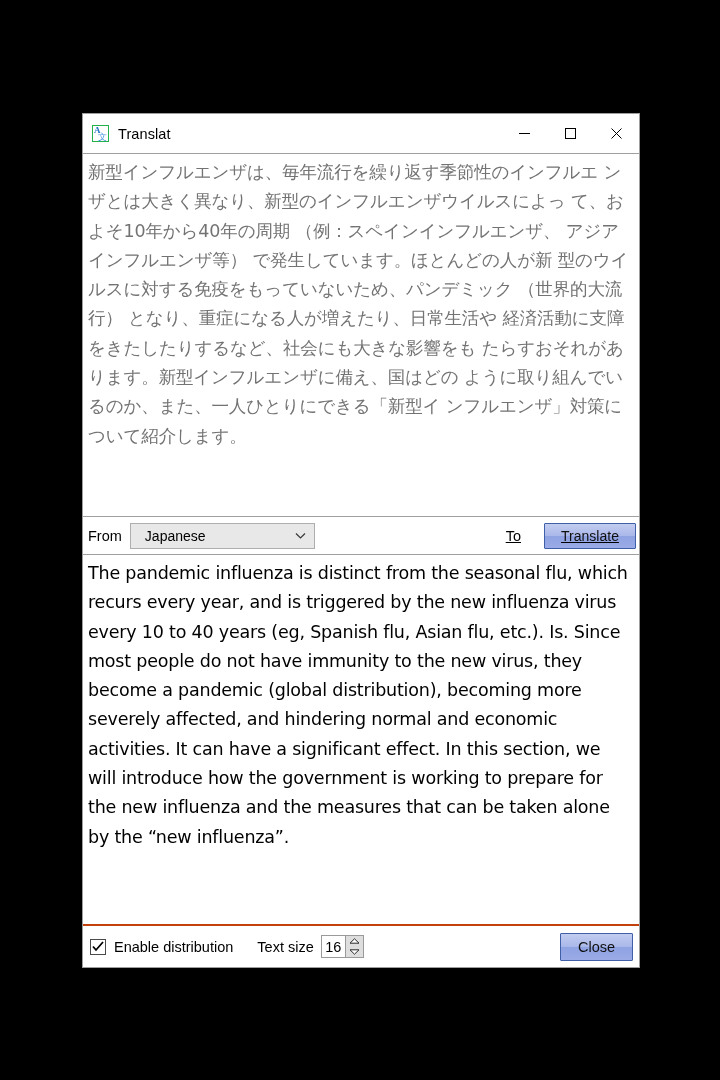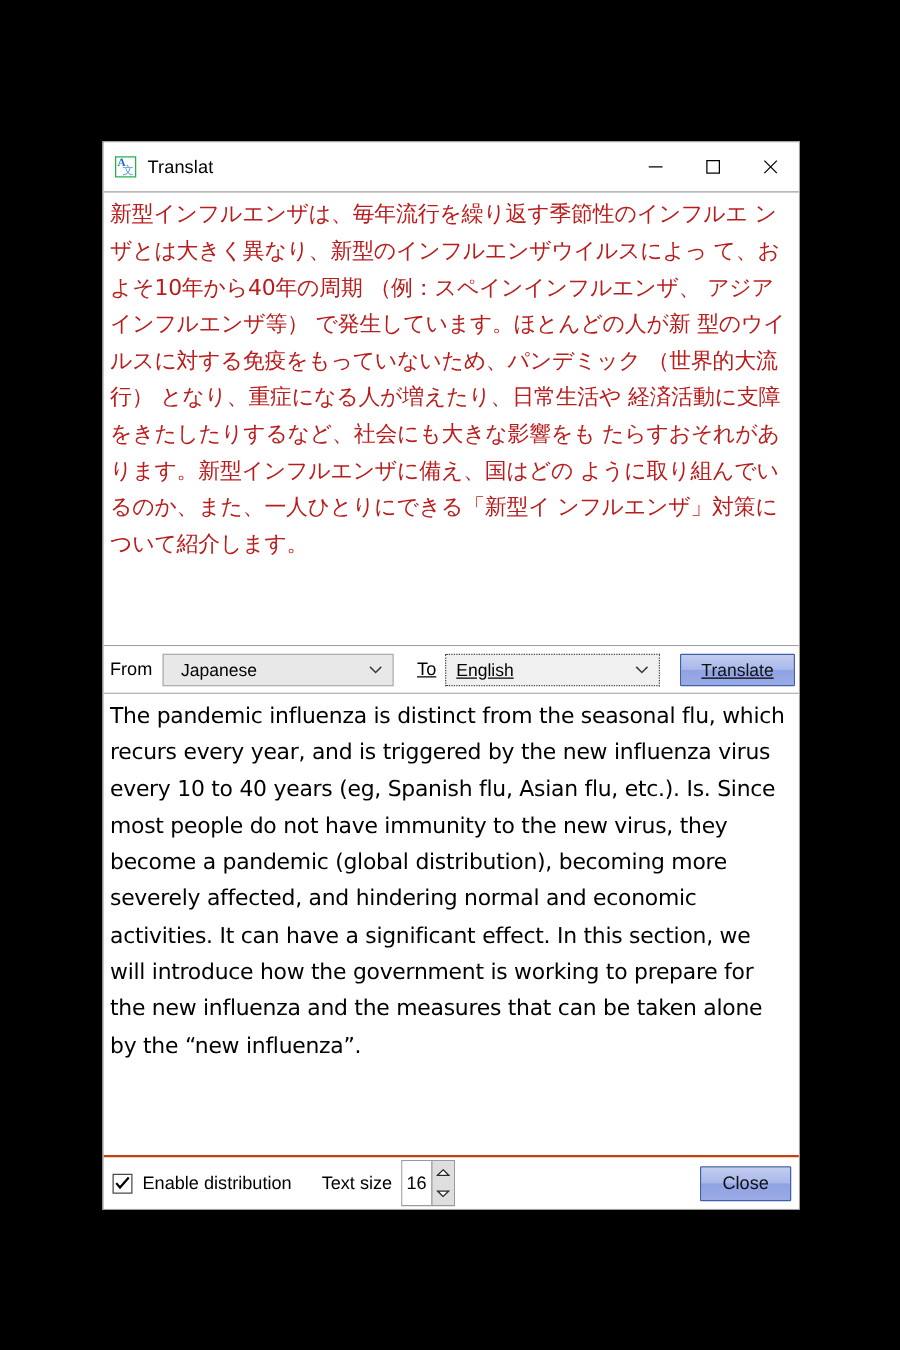--- a/index.html
+++ b/index.html
@@ -103,21 +103,21 @@
     box-sizing: border-box;
     overflow: hidden;
     position: relative;
   }
   #source-text {
     margin: 0;
     padding: 4px 6px 0 5px;
     font-family: "DejaVu Sans", sans-serif;
     font-size: 17.5px;
     line-height: 29.3px;
-    color: #b91c1c;
+    color: #737373;
     white-space: pre-wrap;
     word-break: break-all;
     letter-spacing: -0.15px;
   }
 
   
   #control-bar {
     height: 37px;
     min-height: 37px;
     background: #ffffff;
@@ -240,21 +240,21 @@
     white-space: nowrap;
   }
   #textsize-label {
     font-size: 14.5px;
     color: #000000;
     margin-right: 7px;
     white-space: nowrap;
   }
   #spinner {
     display: flex;
-    height: 37px;
+    height: 23px;
     border: 1px solid #9a9a9a;
     box-sizing: border-box;
     background: #ffffff;
     align-items: stretch;
   }
   #spinner-value {
     width: 23px;
     font-size: 14.5px;
     color: #000000;
     display: flex;
@@ -334,26 +334,20 @@
     <span class="ctl-label">From</span>
     <div class="combo" id="from-combo">
       <span>Japanese</span>
       <svg class="chev" width="11" height="7" viewBox="0 0 11 7">
         <polyline points="1,1 5.5,5.5 10,1" fill="none" stroke="#3a3a3a" stroke-width="1.2"></polyline>
       </svg>
     </div>
 
     <div id="to-wrap">
       <span class="ctl-label" id="to-label">To</span>
-      <div class="combo" id="to-combo">
-        <span>English</span>
-        <svg class="chev" width="11" height="7" viewBox="0 0 11 7">
-          <polyline points="1,1 5.5,5.5 10,1" fill="none" stroke="#3a3a3a" stroke-width="1.2"></polyline>
-        </svg>
-      </div>
       <button id="translate-button">Translate</button>
     </div>
   </div>
 
   <div id="target-area">
     <div id="target-text">The pandemic influenza is distinct from the seasonal flu, which recurs every year, and is triggered by the new influenza virus every 10 to 40 years (eg, Spanish flu, Asian flu, etc.). Is. Since most people do not have immunity to the new virus, they become a pandemic (global distribution), becoming more severely affected, and hindering normal and economic activities. It can have a significant effect. In this section, we will introduce how the government is working to prepare for the new influenza and the measures that can be taken alone by the “new influenza”.</div>
   </div>
 
   <div id="bottom-bar">
     <div id="enable-checkbox">

